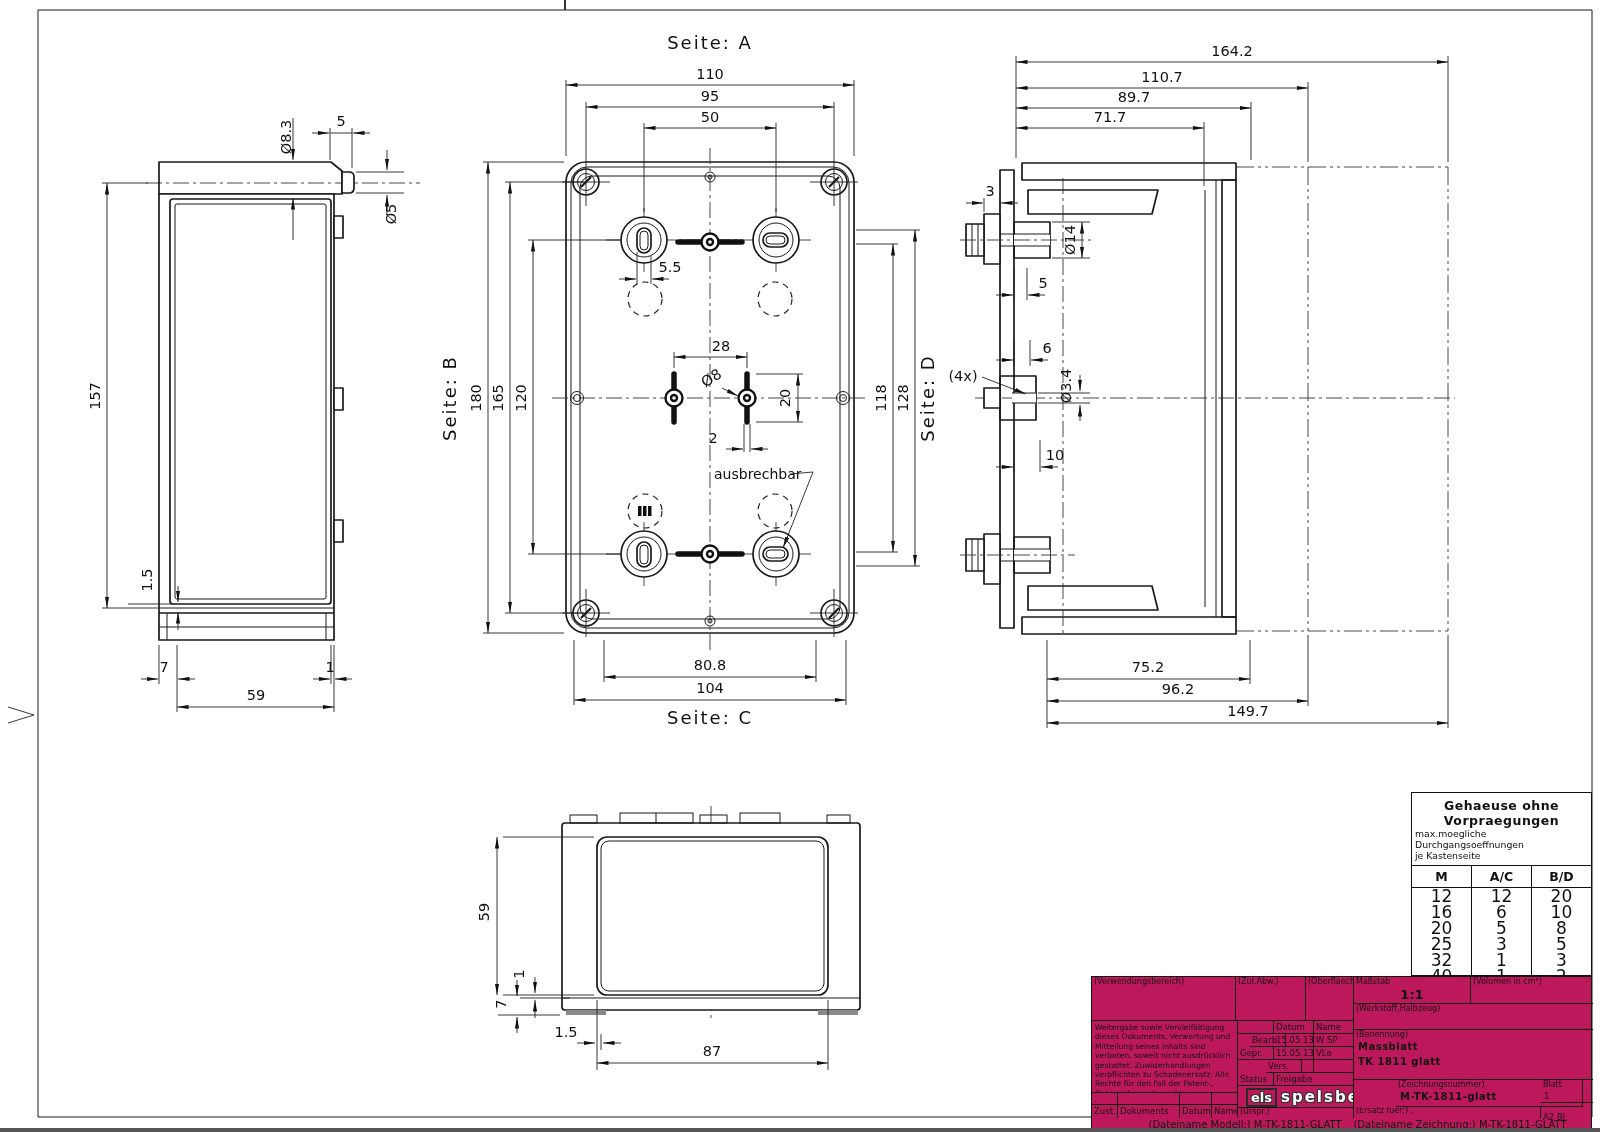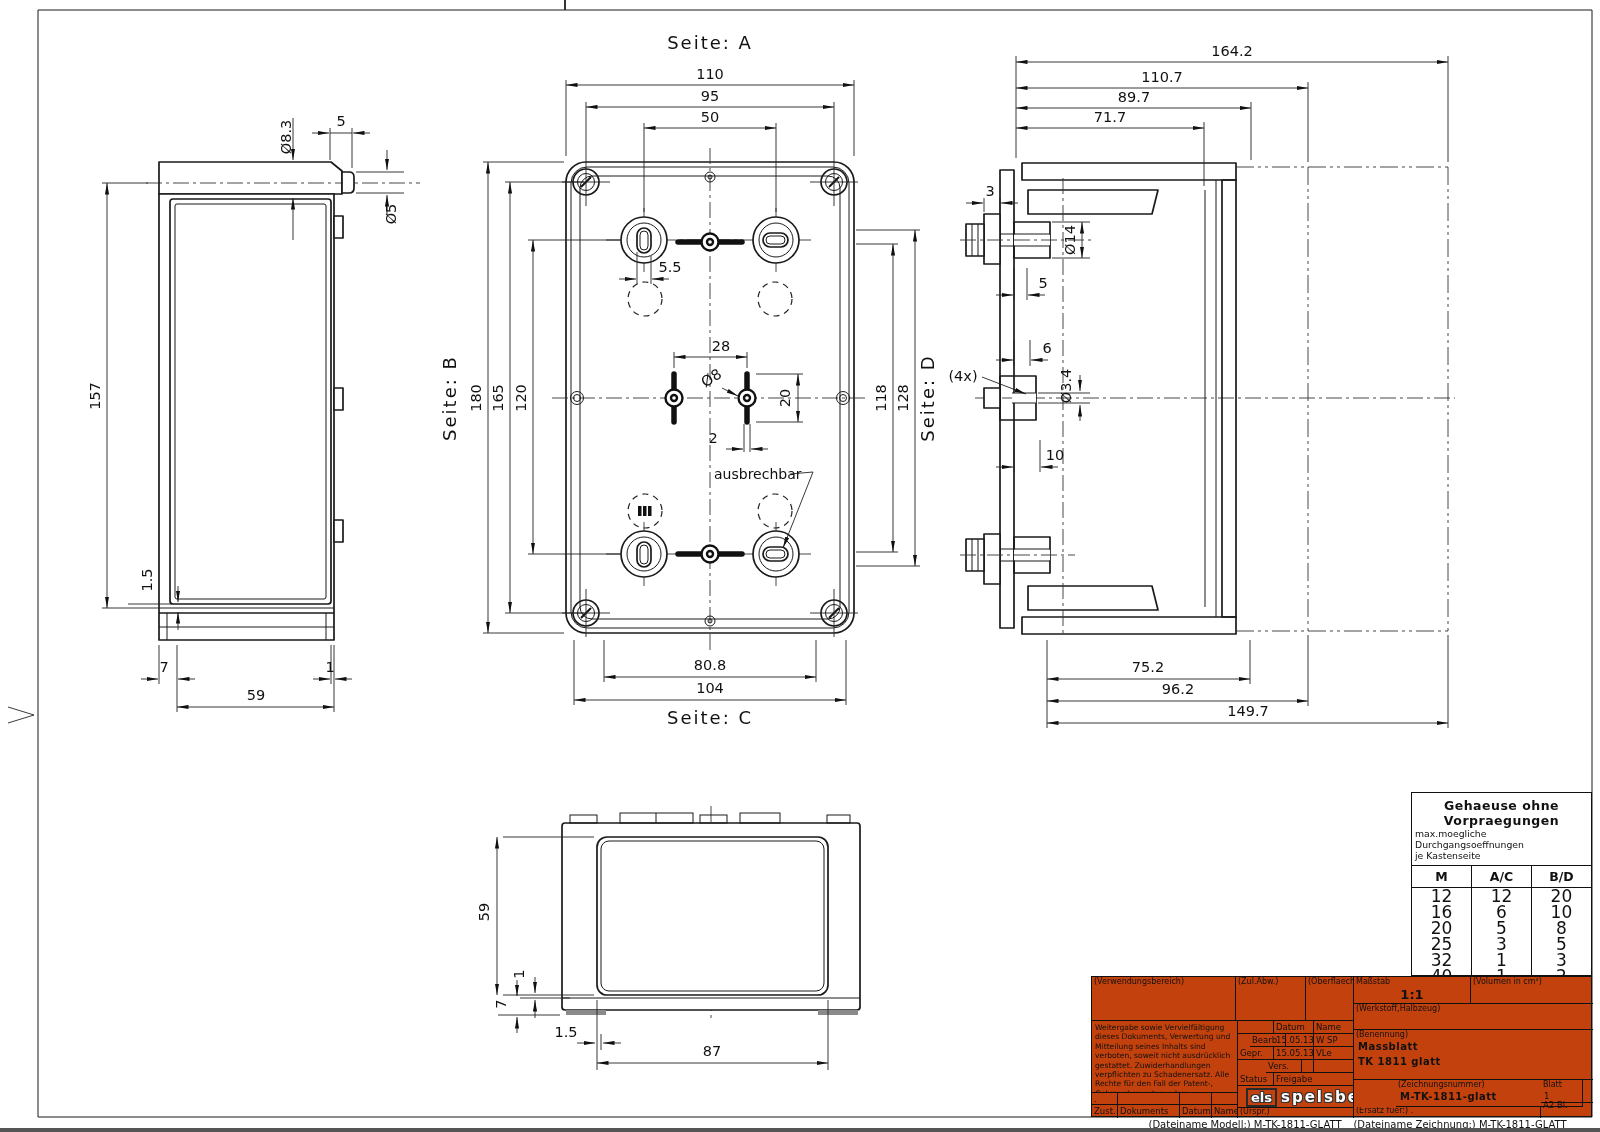--- a/index.html
+++ b/index.html
@@ -22,22 +22,22 @@
   
   #ktable{position:absolute;left:1411px;top:792px;width:181px;height:184px;
           border:1.5px solid #111;background:#fff;box-sizing:border-box;z-index:3;}
   .kt-title{font-size:12.5px;font-weight:bold;text-align:center;padding-top:5px;letter-spacing:0.5px;}
   .kt-sub{font-size:9.3px;line-height:1.18;padding:1px 3px 3px 3px;}
   #ktable table{width:100%;border-collapse:collapse;table-layout:fixed;}
   #ktable th{border-top:1.5px solid #111;border-bottom:1.5px solid #111;font-size:12.5px;padding:3px 0;}
   #ktable td{font-size:17px;text-align:center;height:16px;line-height:16px;padding:0;}
   #ktable th+th,#ktable td+td{border-left:1px solid #111;}
   
-  #tblock{position:absolute;left:1091px;top:976px;width:501px;height:141px;
-          border:1.5px solid #111;background:#c2410c;box-sizing:border-box;z-index:3;}
+  #tblock{position:absolute;left:1091px;top:976px;width:501px;height:157px;
+          border:1.5px solid #111;background:#be185d;box-sizing:border-box;z-index:3;}
   .tb{position:absolute;box-sizing:border-box;border-right:1px solid #111;border-bottom:1px solid #111;overflow:hidden;}
   .lab{font-size:8px;line-height:1.1;padding:1px 0 0 2px;}
   .sm{font-size:8.5px;line-height:1.2;padding:1px 0 0 2px;}
   .legal{font-size:7.6px;line-height:1.24;padding:2px 1px 0 3px;}
   .big{font-size:10px;font-weight:bold;padding:1px 0 0 4px;letter-spacing:0.5px;}
   .scale{font-size:13px;font-weight:bold;text-align:center;padding-top:6px;}
   .outline{color:#fff;text-shadow:-1px -1px 0 #333,1px -1px 0 #333,-1px 1px 0 #333,1px 1px 0 #333;}
   .logo-els{display:inline-block;border:2px solid #2a2a2a;padding:0 3px;font-size:13px;font-weight:bold;margin:2px 4px 0 8px;}
   .logo-sp{display:inline-block;font-size:15px;font-weight:bold;letter-spacing:2px;}
   .fname{position:absolute;top:1119px;font-size:10px;text-align:center;z-index:3;}
@@ -564,20 +564,20 @@
   </div>
   <div class="tb" style="left:262px;top:103px;width:187px;height:27px;margin-left:42px;">
     <div class="lab">(Zeichnungsnummer)</div>
     <div class="big">M-TK-1811-glatt</div>
   </div>
   <div class="tb lab" style="left:262px;top:130px;width:187px;height:11px;border-bottom:none;padding-top:0;"><span>(Ersatz fuer:)  .</span></div>
   <div class="tb" style="left:449px;top:103px;width:52px;height:23px;border-right:none;">
     <div class="lab">Blatt</div>
     <div class="sm" style="padding-left:3px;">1</div>
   </div>
-  <div class="tb sm" style="left:449px;top:122px;width:52px;height:15px;border-right:none;border-bottom:none;"><span>A2   Bl.</span></div>
+  <div class="tb sm" style="left:449px;top:134px;width:52px;height:15px;border-right:none;border-bottom:none;"><span>A2   Bl.</span></div>
 </div>
 
 <div class="fname" style="left:1115px;width:260px;">(Dateiname Modell:) M-TK-1811-GLATT</div>
 <div class="fname" style="left:1330px;width:260px;">(Dateiname Zeichnung:) M-TK-1811-GLATT</div>
 <div id="paperedge"></div>
 
 </div>
 
 </body></html>

